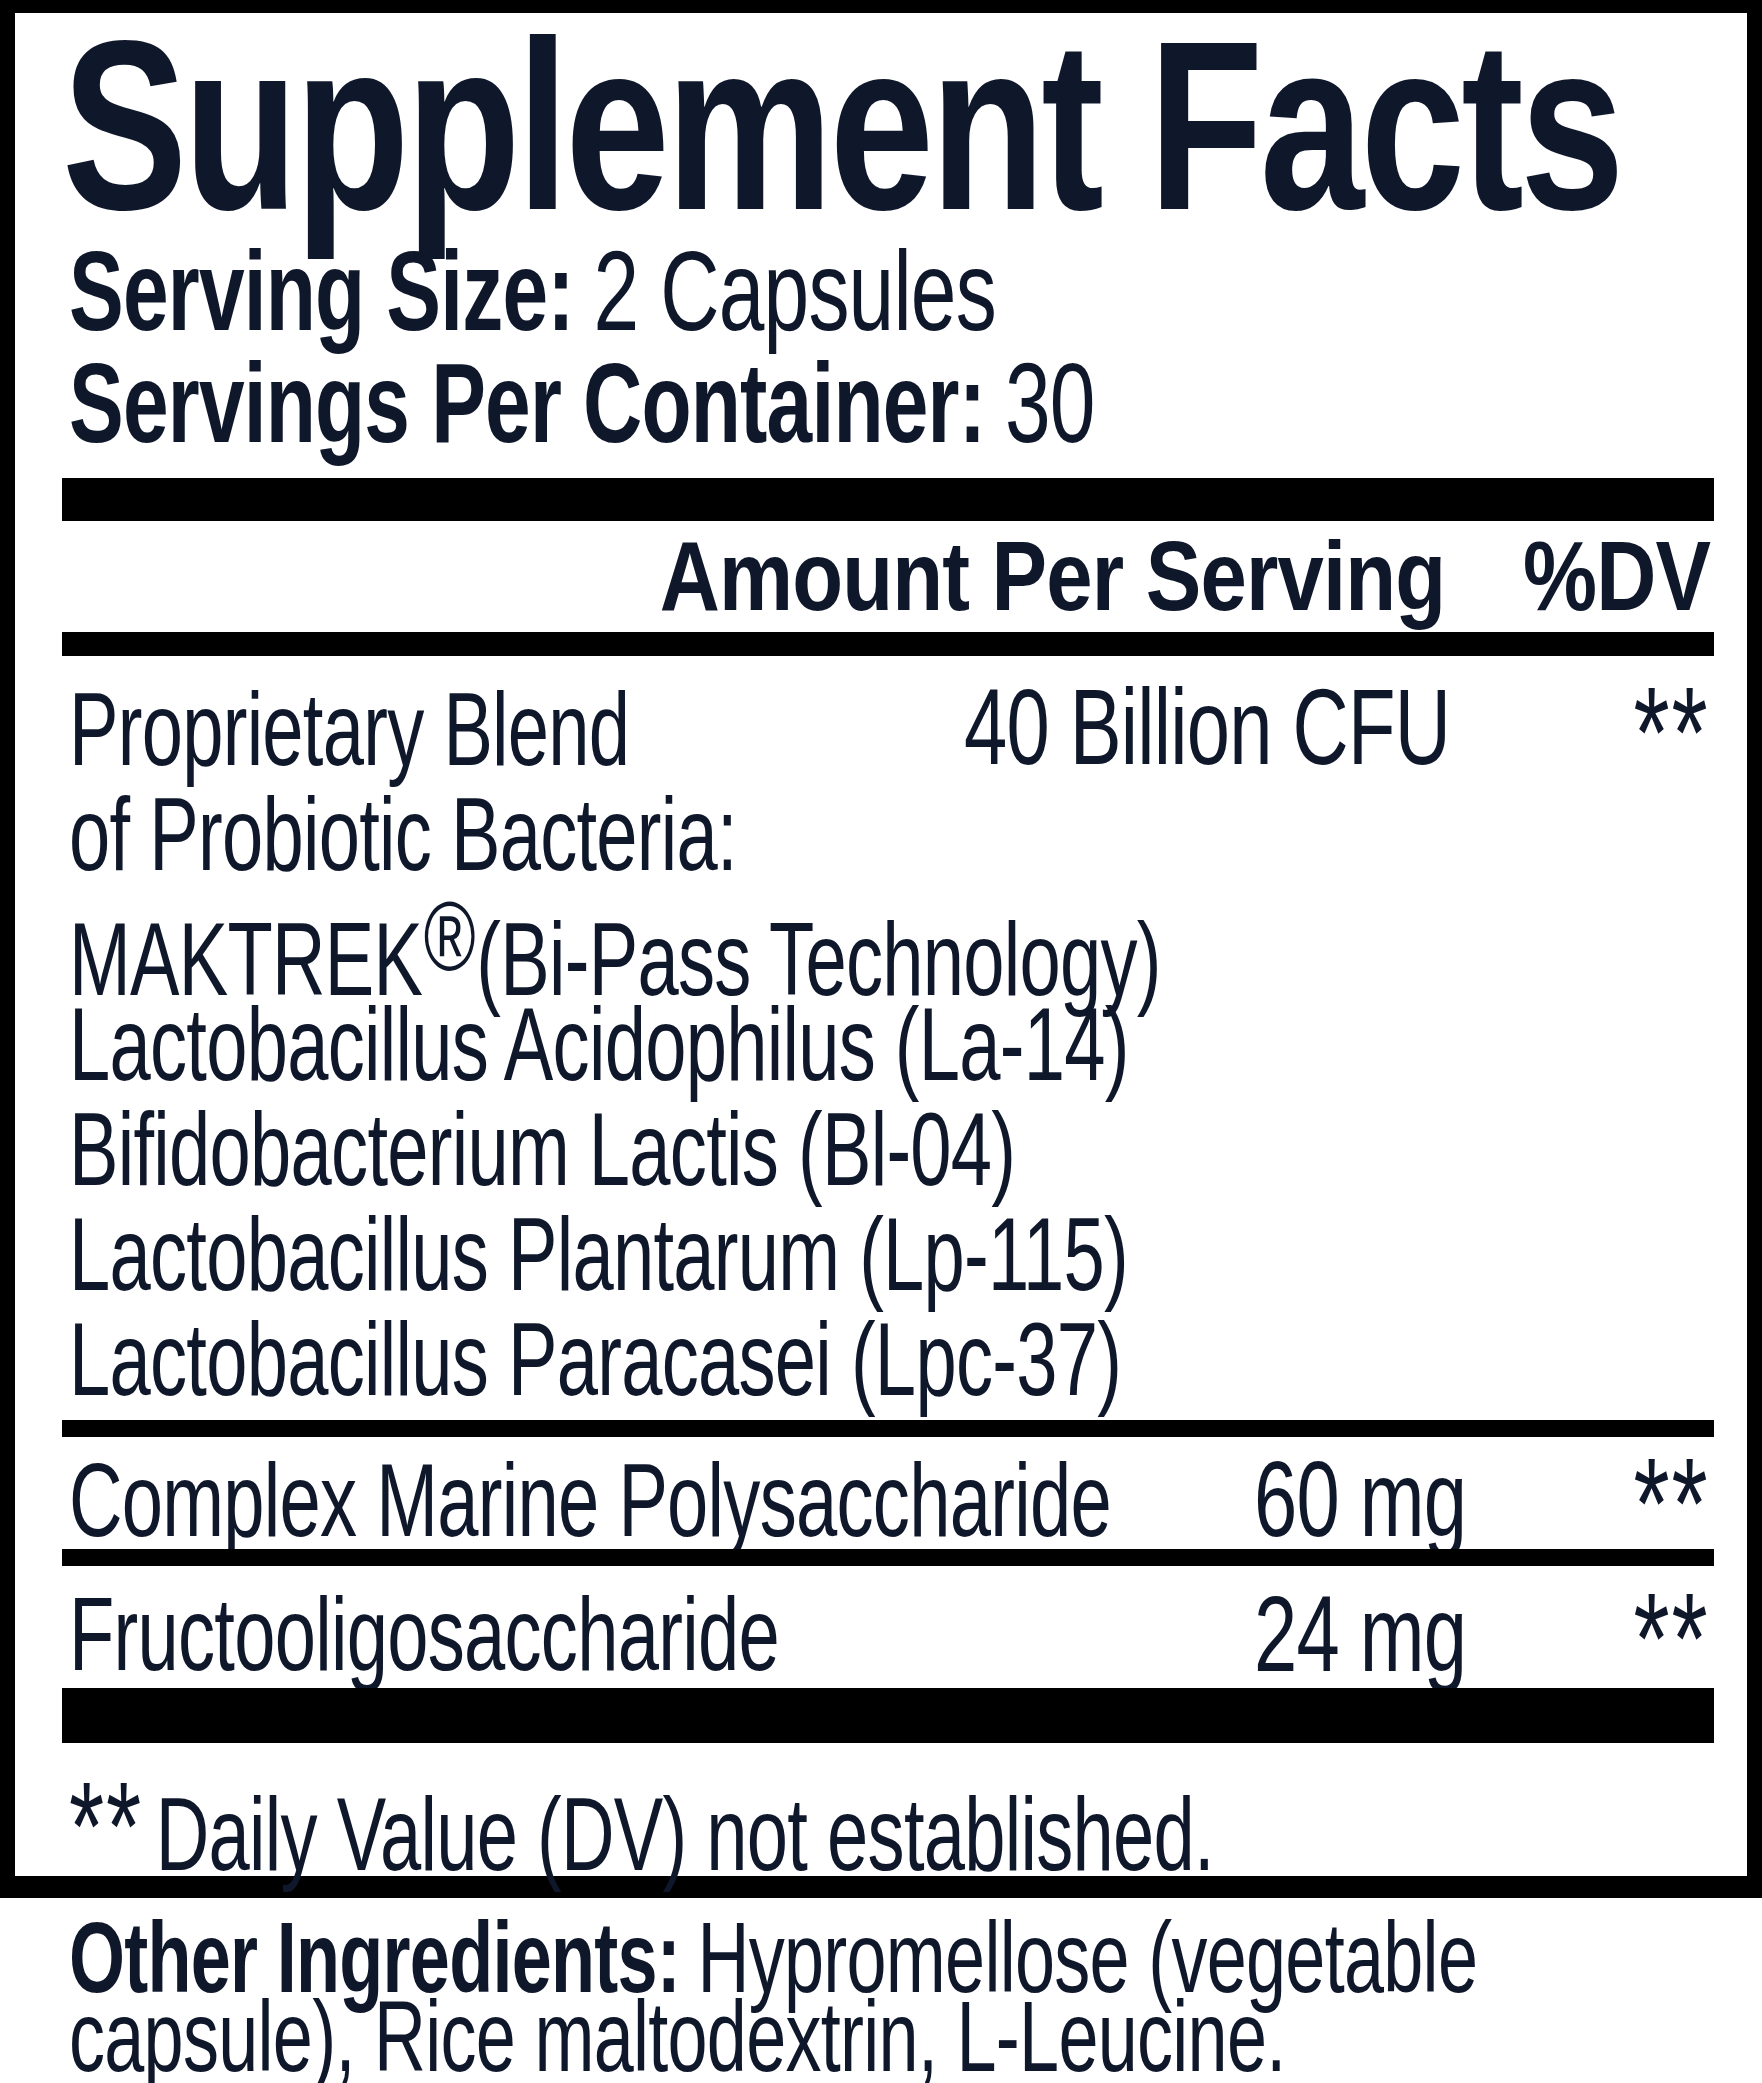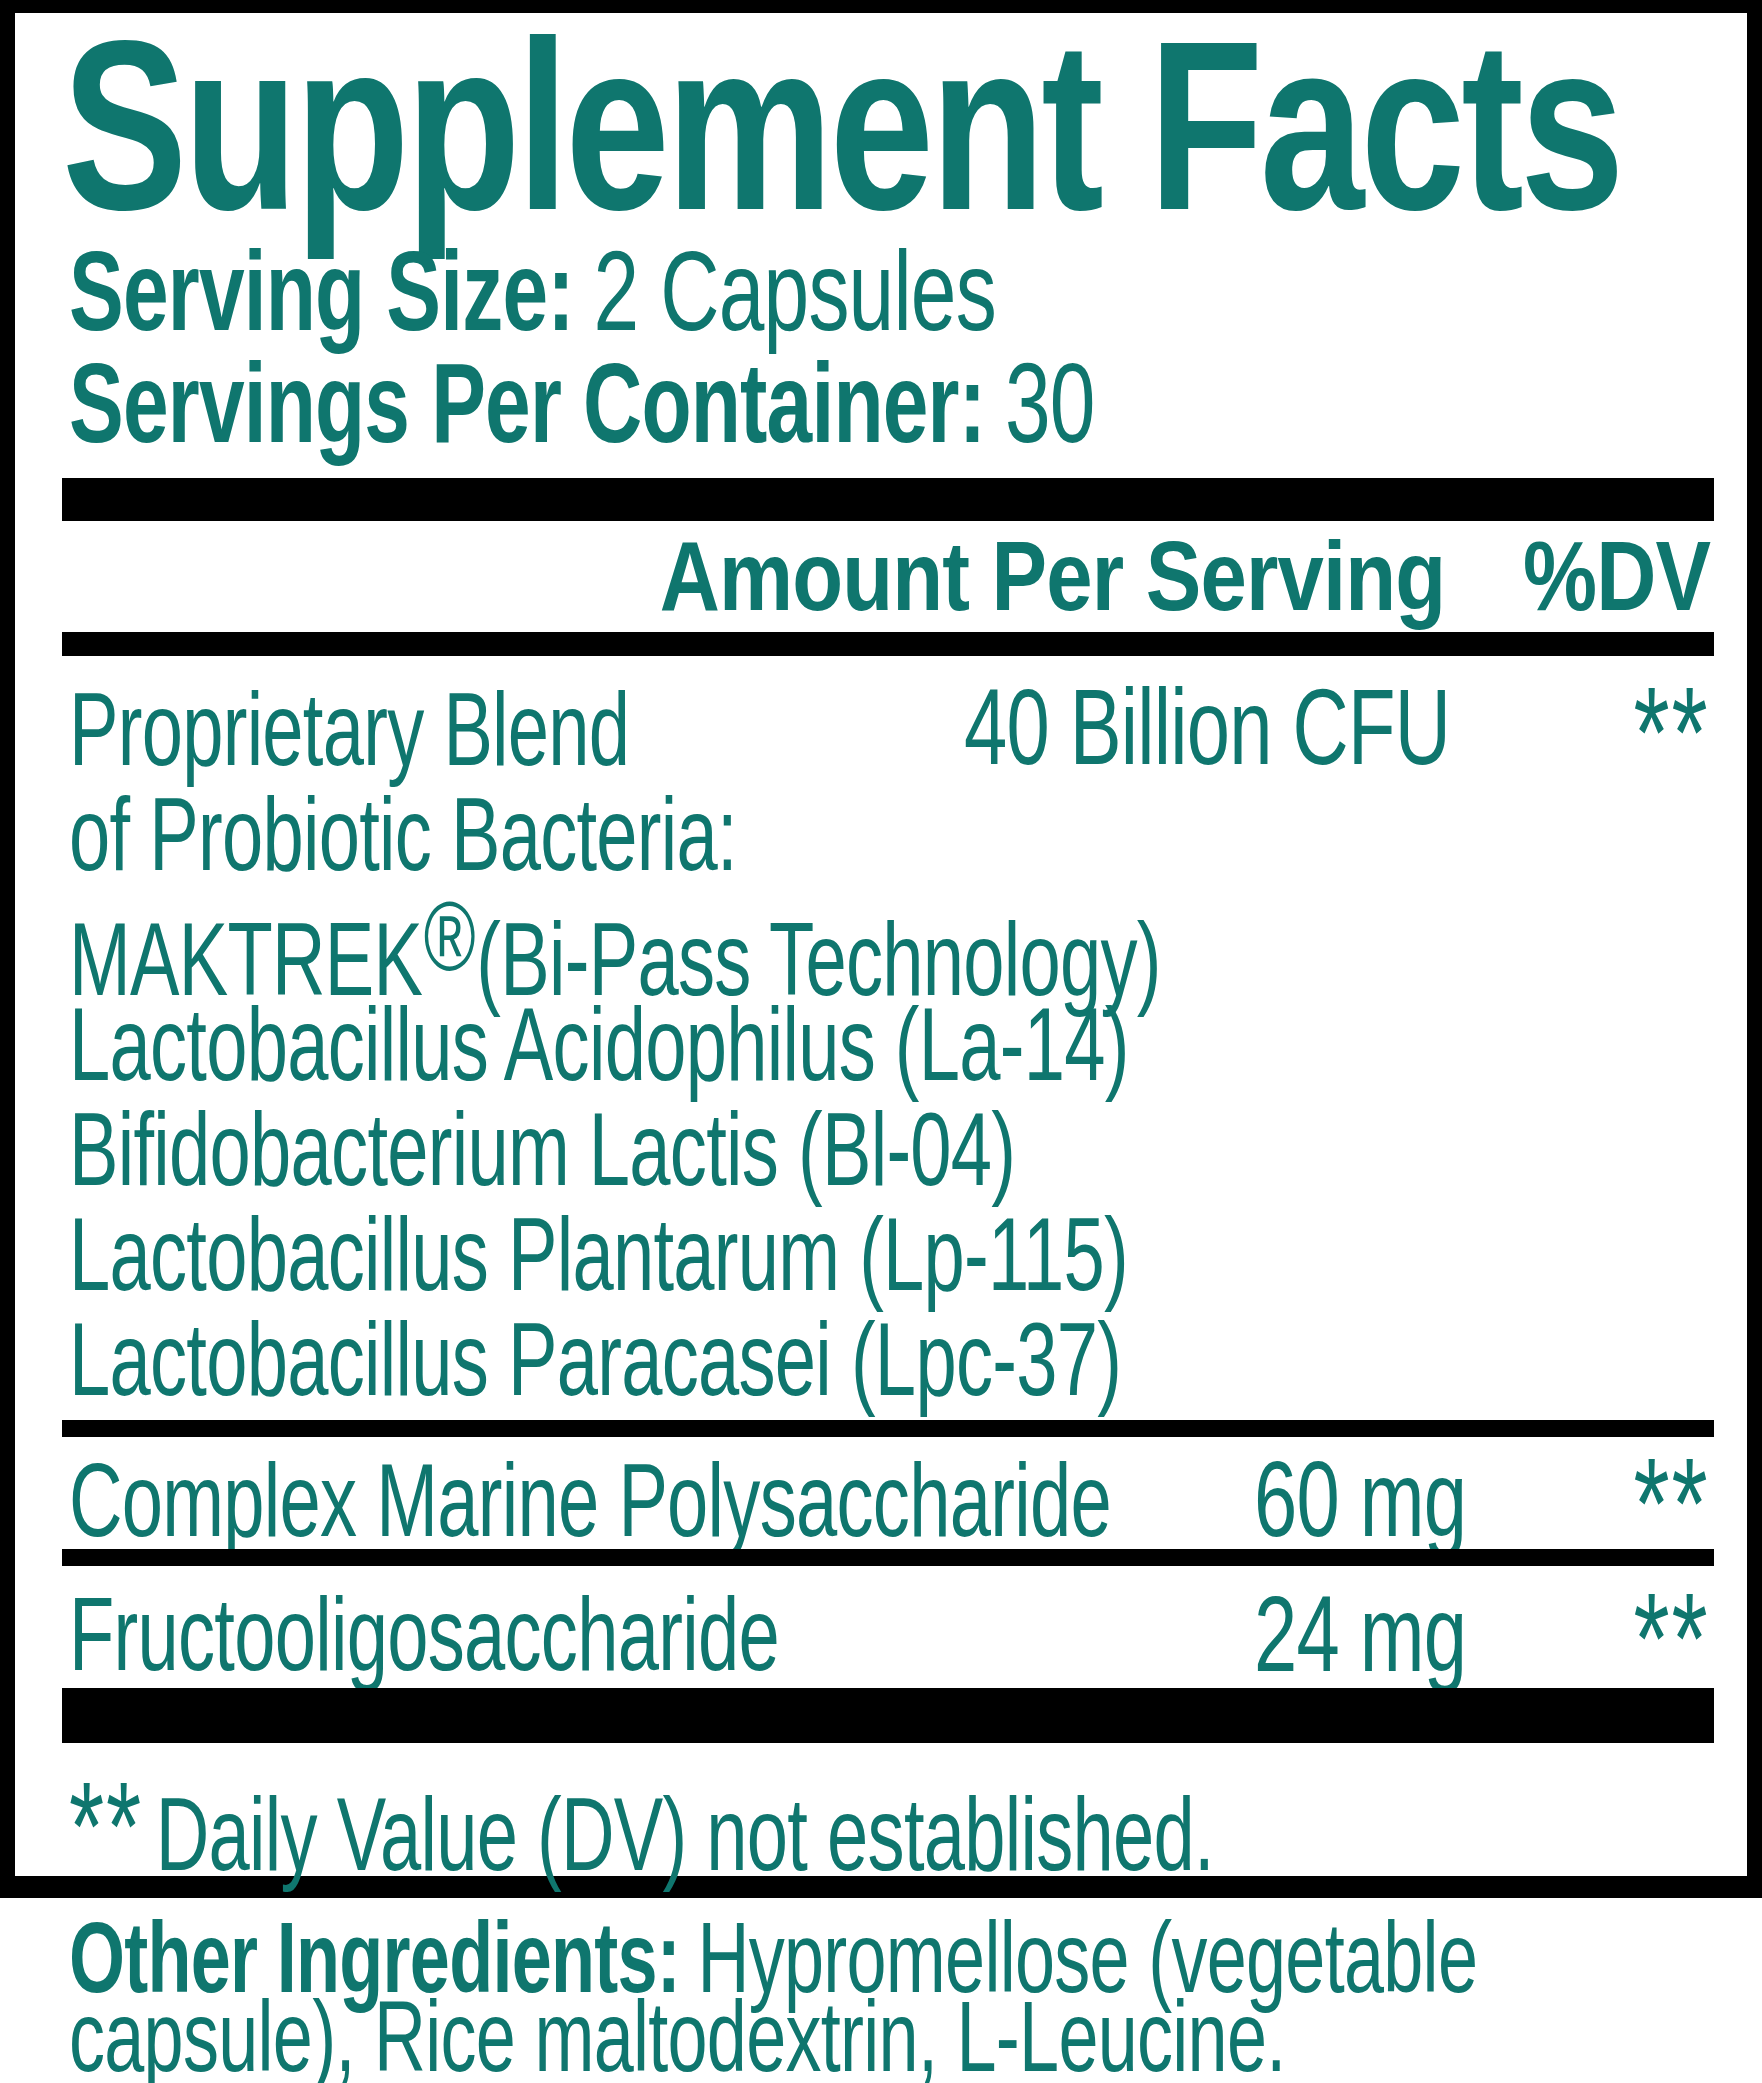--- a/index.html
+++ b/index.html
@@ -1,21 +1,21 @@
 <!DOCTYPE html>
 <html style="font-size:13.8px"><head>
 <meta charset="utf-8">
 <style>
   html,body{margin:0;padding:0;background:#ffffff;}
   .canvas{
     position:relative;
     width:1762px;height:2084px;
     background:#ffffff;
     font-family:"Liberation Sans","DejaVu Sans",sans-serif;
-    color:#0f766e;
+    color:#0f172a;
     overflow:hidden;
   }
   .facts-box{
     position:absolute;left:0;top:0;
     width:1762px;height:1898px;
     border:15.5px solid #000;
     border-top-width:13.8px;
     border-bottom-width:22.4px;
     box-sizing:border-box;
     background:#fff;

